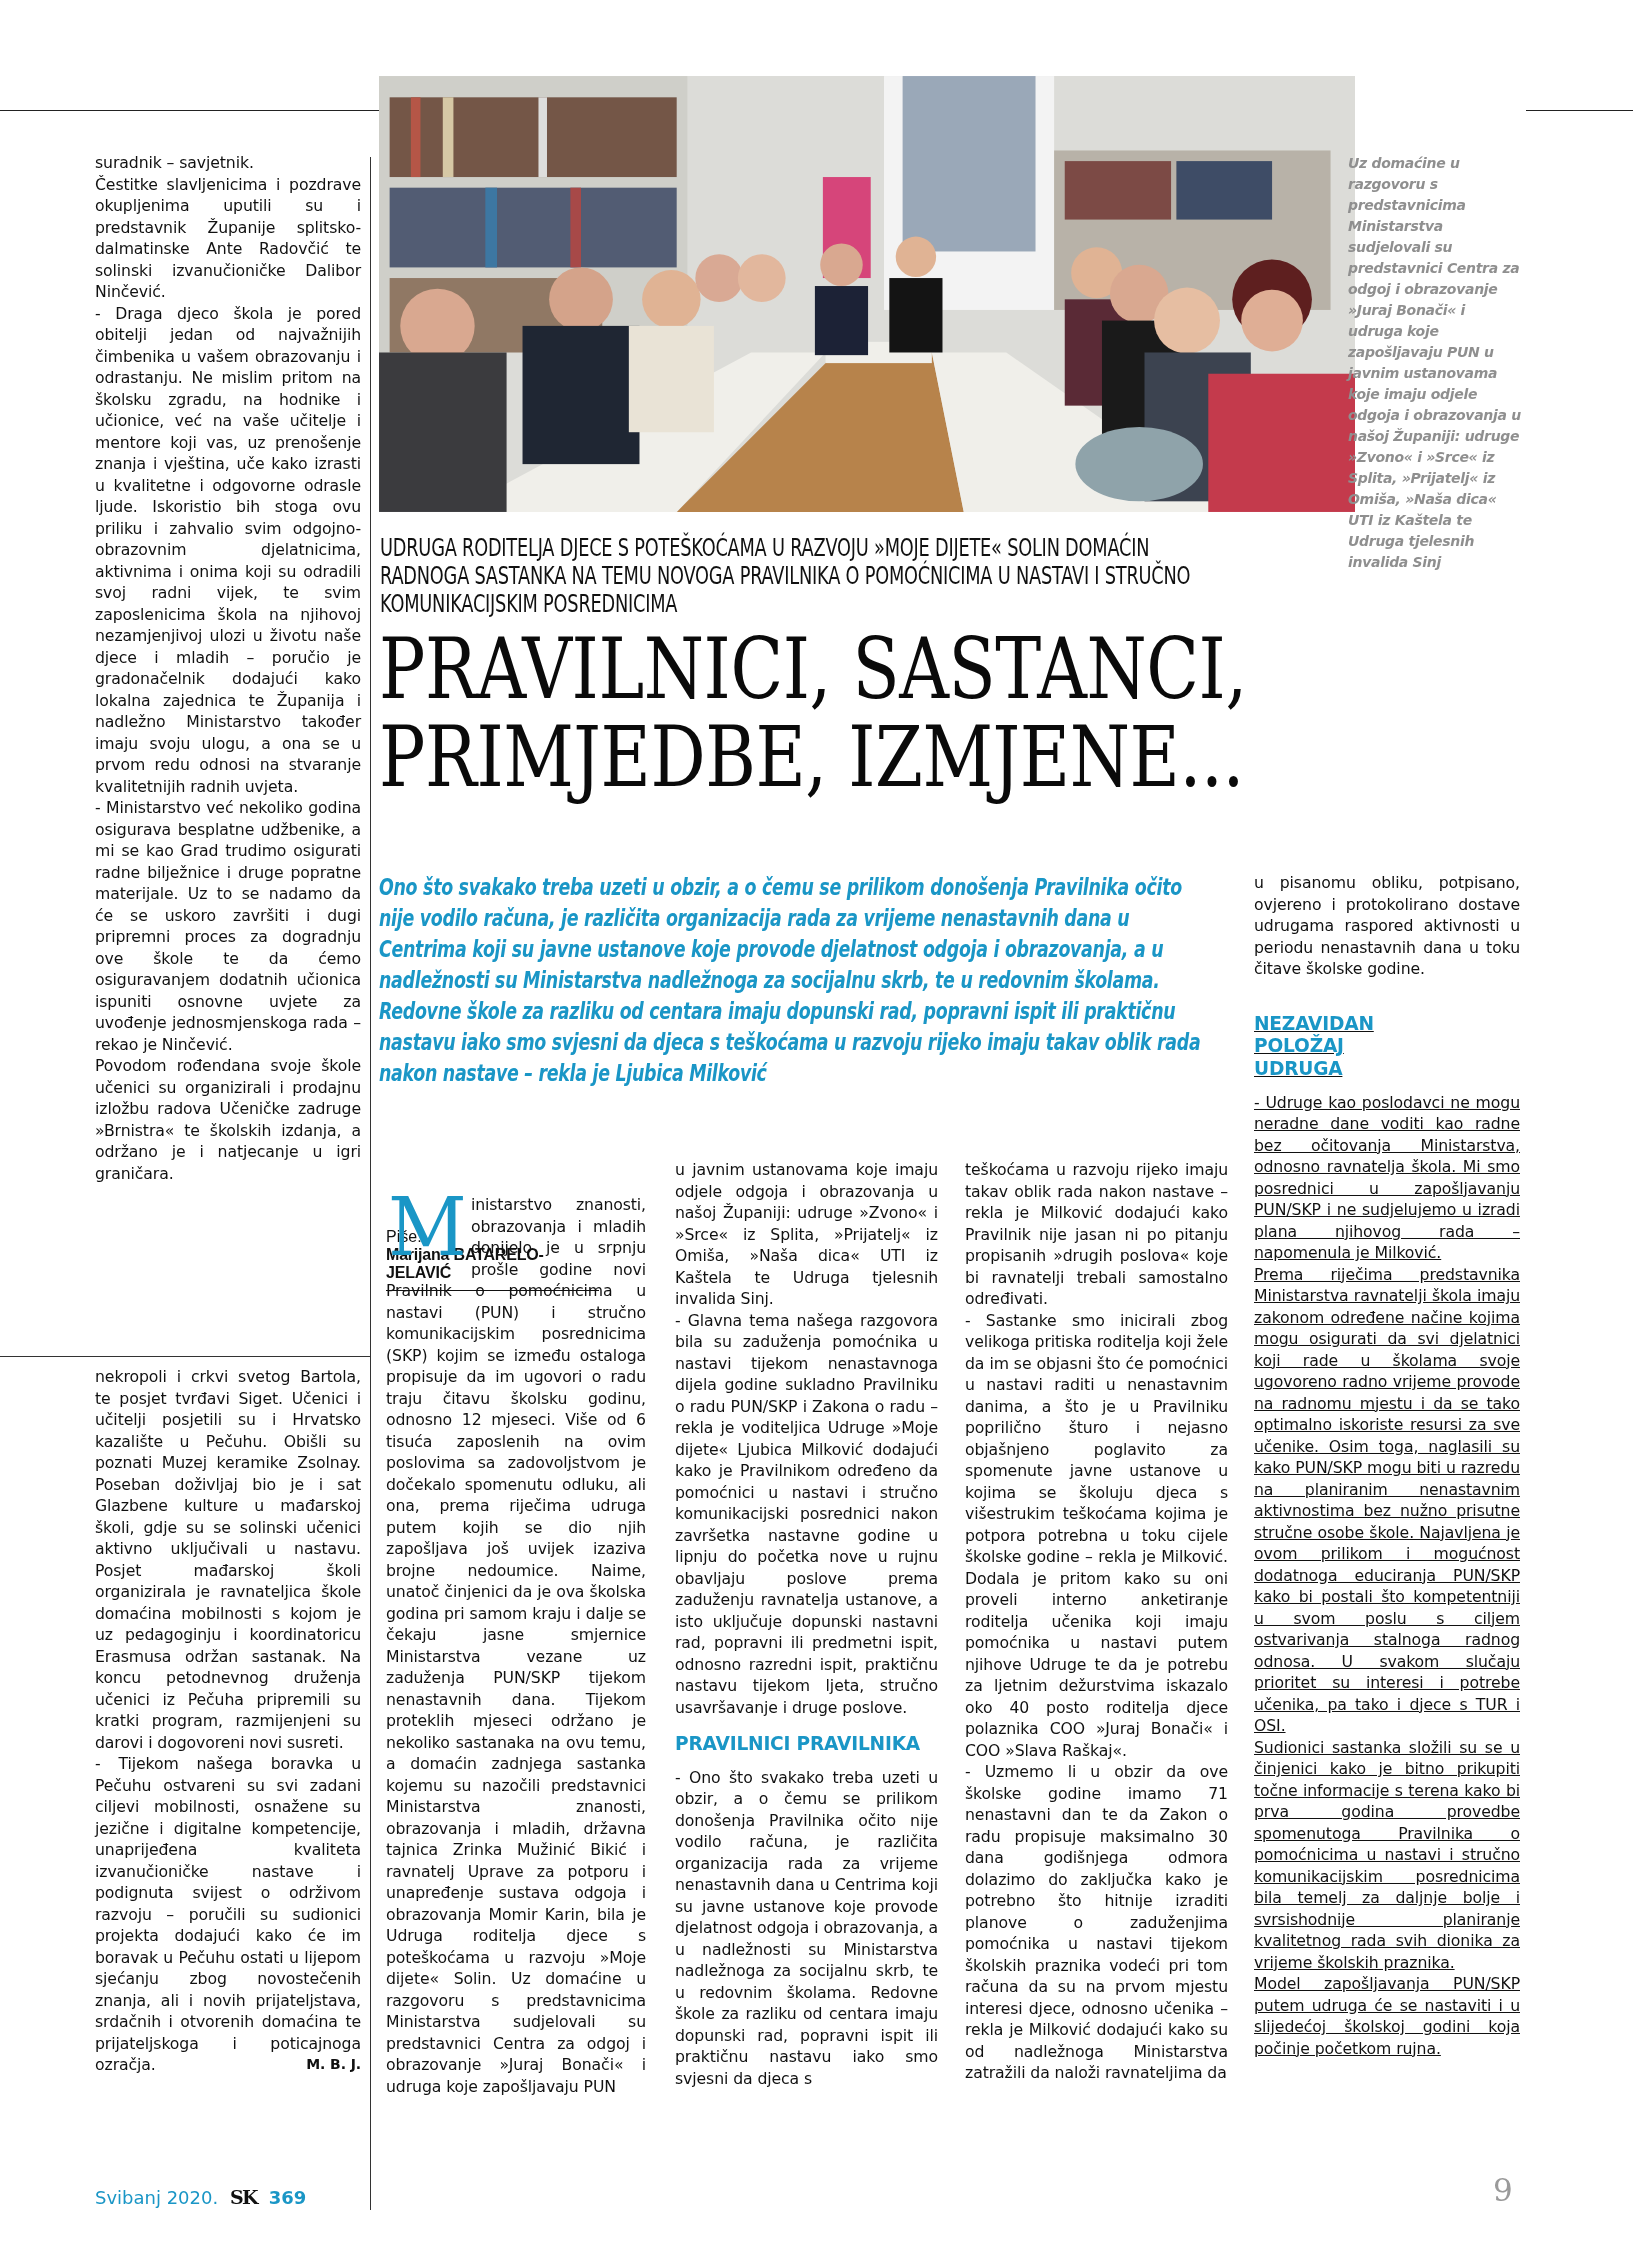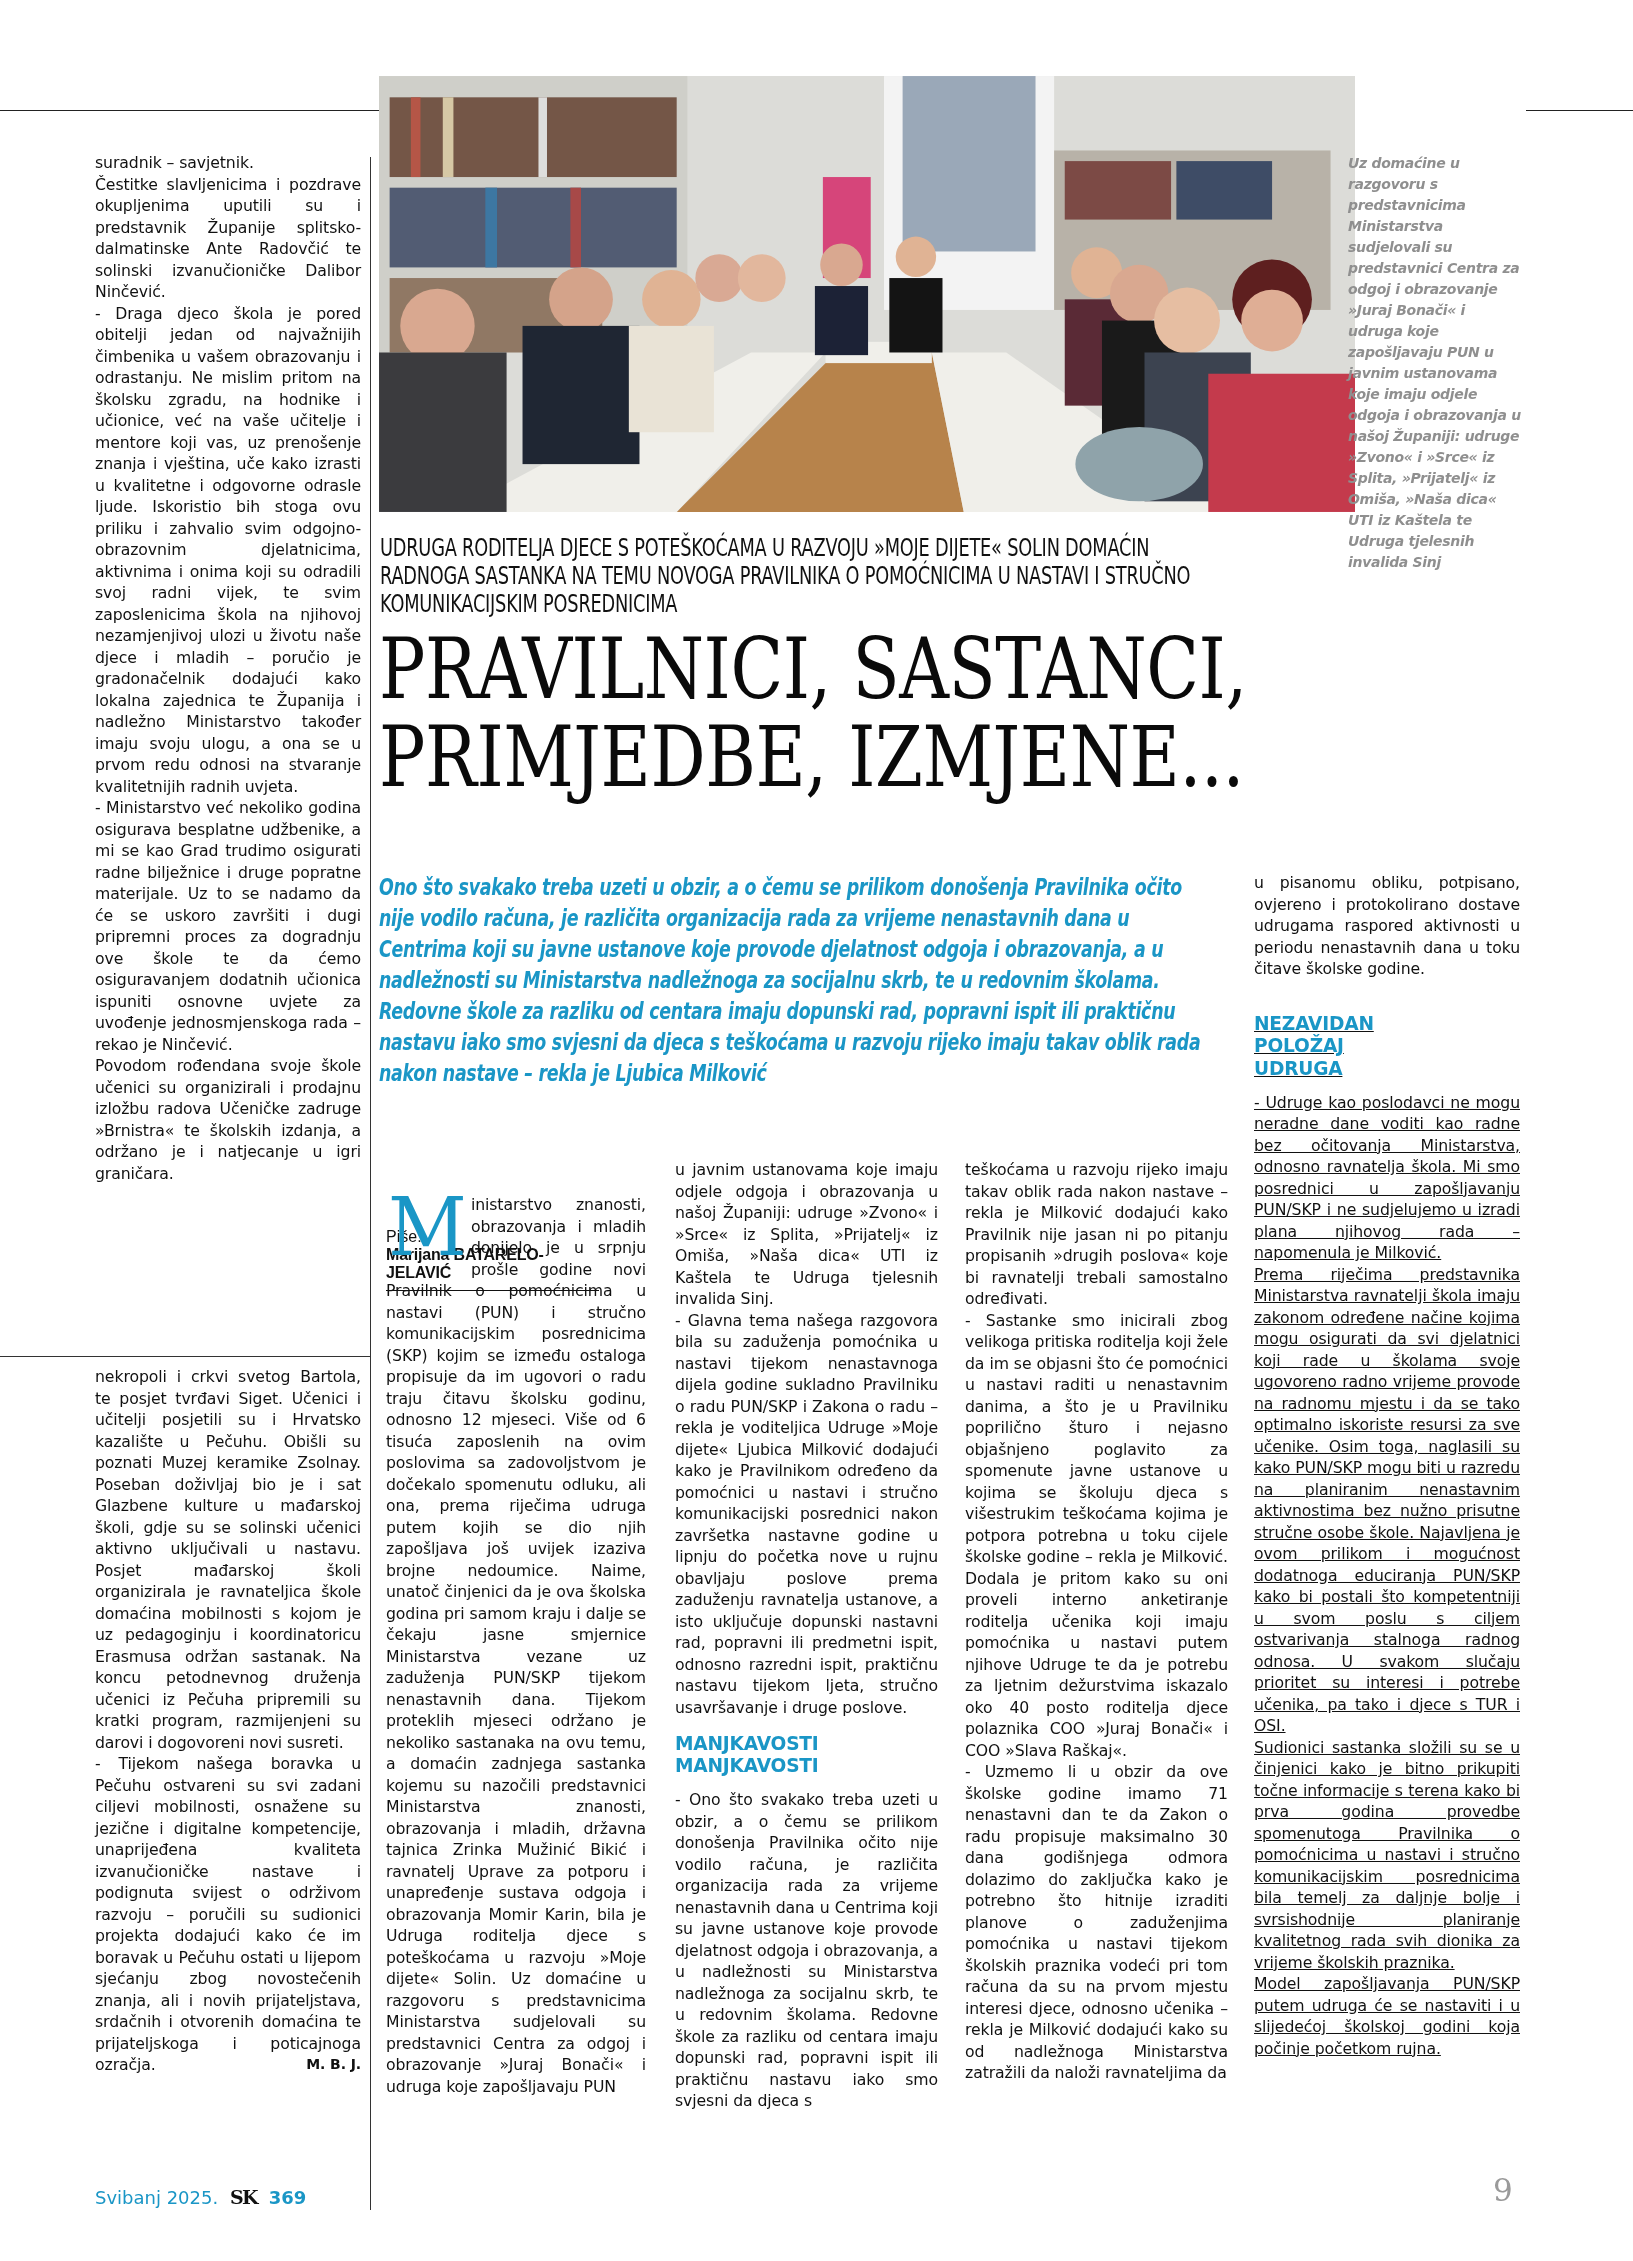--- a/index.html
+++ b/index.html
@@ -135,21 +135,21 @@
   <span class="by-name">Marijana BATARELO-JELAVIĆ</span>
 </div>
 
 <div id="col2" class="body-text">
   <p><span class="dropcap">M</span><span>inistarstvo znanosti, obrazovanja i mladih donijelo je u srpnju prošle godine novi Pravilnik o pomoćnicima u nastavi (PUN) i stručno komunikacijskim posrednicima (SKP) kojim se između ostaloga propisuje da im ugovori o radu traju čitavu školsku godinu, odnosno 12 mjeseci. Više od 6 tisuća zaposlenih na ovim poslovima sa zadovoljstvom je dočekalo spomenutu odluku, ali ona, prema riječima udruga putem kojih se dio njih zapošljava još uvijek izaziva brojne nedoumice. Naime, unatoč činjenici da je ova školska godina pri samom kraju i dalje se čekaju jasne smjernice Ministarstva vezane uz zaduženja PUN/SKP tijekom nenastavnih dana. Tijekom proteklih mjeseci održano je nekoliko sastanaka na ovu temu, a domaćin zadnjega sastanka kojemu su nazočili predstavnici Ministarstva znanosti, obrazovanja i mladih, državna tajnica Zrinka Mužinić Bikić i ravnatelj Uprave za potporu i unapređenje sustava odgoja i obrazovanja Momir Karin, bila je Udruga roditelja djece s poteškoćama u razvoju »Moje dijete« Solin. Uz domaćine u razgovoru s predstavnicima Ministarstva sudjelovali su predstavnici Centra za odgoj i obrazovanje »Juraj Bonači« i udruga koje zapošljavaju PUN</span></p>
 </div>
 
 <div id="col3" class="body-text">
   <p>u javnim ustanovama koje imaju odjele odgoja i obrazovanja u našoj Županiji: udruge »Zvono« i »Srce« iz Splita, »Prijatelj« iz Omiša, »Naša dica« UTI iz Kaštela te Udruga tjelesnih invalida Sinj.</p>
   <p>- Glavna tema našega razgovora bila su zaduženja pomoćnika u nastavi tijekom nenastavnoga dijela godine sukladno Pravilniku o radu PUN/SKP i Zakona o radu – rekla je voditeljica Udruge »Moje dijete« Ljubica Milković dodajući kako je Pravilnikom određeno da pomoćnici u nastavi i stručno komunikacijski posrednici nakon završetka nastavne godine u lipnju do početka nove u rujnu obavljaju poslove prema zaduženju ravnatelja ustanove, a isto uključuje dopunski nastavni rad, popravni ili predmetni ispit, odnosno razredni ispit, praktičnu nastavu tijekom ljeta, stručno usavršavanje i druge poslove.</p>
-  <div class="subhead">MANJKAVOSTI MANJKAVOSTI</div>
+  <div class="subhead">PRAVILNICI PRAVILNIKA</div>
   <p>- Ono što svakako treba uzeti u obzir, a o čemu se prilikom donošenja Pravilnika očito nije vodilo računa, je različita organizacija rada za vrijeme nenastavnih dana u Centrima koji su javne ustanove koje provode djelatnost odgoja i obrazovanja, a u nadležnosti su Ministarstva nadležnoga za socijalnu skrb, te u redovnim školama. Redovne škole za razliku od centara imaju dopunski rad, popravni ispit ili praktičnu nastavu iako smo svjesni da djeca s</p>
 </div>
 
 <div id="col4" class="body-text">
   <p>teškoćama u razvoju rijeko imaju takav oblik rada nakon nastave – rekla je Milković dodajući kako Pravilnik nije jasan ni po pitanju propisanih »drugih poslova« koje bi ravnatelji trebali samostalno određivati.</p>
   <p>- Sastanke smo inicirali zbog velikoga pritiska roditelja koji žele da im se objasni što će pomoćnici u nastavi raditi u nenastavnim danima, a što je u Pravilniku poprilično šturo i nejasno objašnjeno poglavito za spomenute javne ustanove u kojima se školuju djeca s višestrukim teškoćama kojima je potpora potrebna u toku cijele školske godine – rekla je Milković. Dodala je pritom kako su oni proveli interno anketiranje roditelja učenika koji imaju pomoćnika u nastavi putem njihove Udruge te da je potrebu za ljetnim dežurstvima iskazalo oko 40 posto roditelja djece polaznika COO »Juraj Bonači« i COO »Slava Raškaj«.</p>
   <p>- Uzmemo li u obzir da ove školske godine imamo 71 nenastavni dan te da Zakon o radu propisuje maksimalno 30 dana godišnjega odmora dolazimo do zaključka kako je potrebno što hitnije izraditi planove o zaduženjima pomoćnika u nastavi tijekom školskih praznika vodeći pri tom računa da su na prvom mjestu interesi djece, odnosno učenika – rekla je Milković dodajući kako su od nadležnoga Ministarstva zatražili da naloži ravnateljima da</p>
 </div>
 
 <div id="col5-top" class="body-text">
@@ -157,18 +157,18 @@
 </div>
 <div id="col5-bottom" class="body-text">
   <div class="subhead" style="margin-top:0;width:170px">NEZAVIDAN POLOŽAJ UDRUGA</div>
   <p>- Udruge kao poslodavci ne mogu neradne dane voditi kao radne bez očitovanja Ministarstva, odnosno ravnatelja škola. Mi smo posrednici u zapošljavanju PUN/SKP i ne sudjelujemo u izradi plana njihovog rada – napomenula je Milković.</p>
   <p>Prema riječima predstavnika Ministarstva ravnatelji škola imaju zakonom određene načine kojima mogu osigurati da svi djelatnici koji rade u školama svoje ugovoreno radno vrijeme provode na radnomu mjestu i da se tako optimalno iskoriste resursi za sve učenike. Osim toga, naglasili su kako PUN/SKP mogu biti u razredu na planiranim nenastavnim aktivnostima bez nužno prisutne stručne osobe škole. Najavljena je ovom prilikom i mogućnost dodatnoga educiranja PUN/SKP kako bi postali što kompetentniji u svom poslu s ciljem ostvarivanja stalnoga radnog odnosa. U svakom slučaju prioritet su interesi i potrebe učenika, pa tako i djece s TUR i OSI.</p>
   <p>Sudionici sastanka složili su se u činjenici kako je bitno prikupiti točne informacije s terena kako bi prva godina provedbe spomenutoga Pravilnika o pomoćnicima u nastavi i stručno komunikacijskim posrednicima bila temelj za daljnje bolje i svrsishodnije planiranje kvalitetnog rada svih dionika za vrijeme školskih praznika.</p>
   <p>Model zapošljavanja PUN/SKP putem udruga će se nastaviti i u slijedećoj školskoj godini koja počinje početkom rujna.</p>
 </div>
 
 <div id="footer-left">
-  <span>Svibanj 2025.</span>
+  <span>Svibanj 2020.</span>
   <span class="logo">SK</span>
   <span class="issue">369</span>
 </div>
 <div id="page-number">9</div>
 
 
 </body></html>

